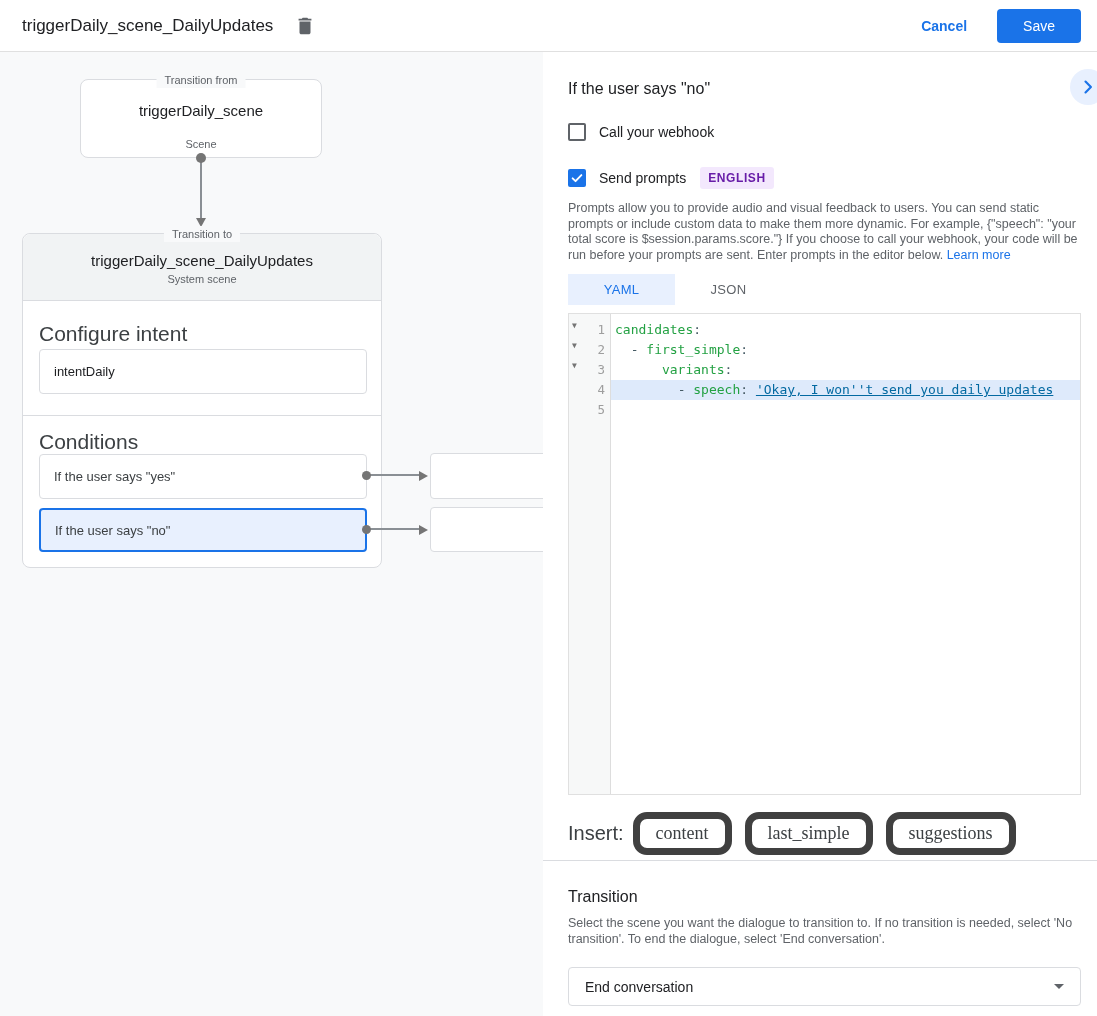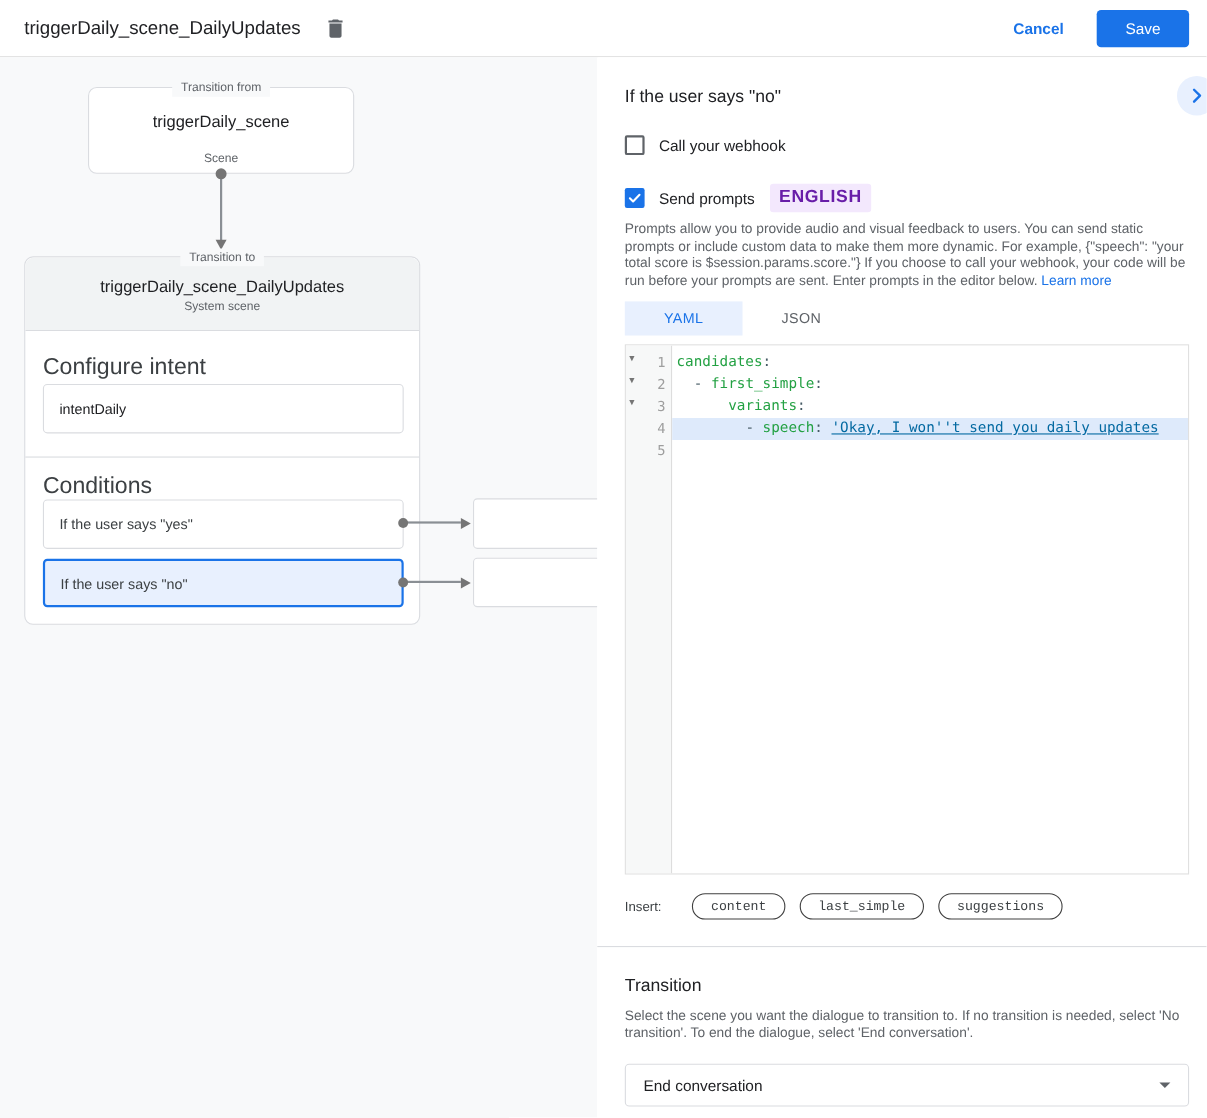--- a/index.html
+++ b/index.html
@@ -91,21 +91,21 @@
     display:flex; align-items:center; justify-content:center;
   }
   .check-row { position:absolute; left:25px; display:flex; align-items:center; }
   .row-webhook { top:71px; }
   .row-prompts { top:115px; }
   .cb { width:18px; height:18px; border-radius:2px; flex:0 0 auto; cursor:pointer; }
   .cb-off { border:2px solid #5f6368; background:#fff; }
   .cb-on { background:#1a73e8; display:flex; align-items:center; justify-content:center; }
   .check-label { margin-left:13px; font-size:14px; font-weight:500; color:#202124; }
   .lang-badge {
-    margin-left:14px; background:#f3e8fd; color:#681da8; font-size:16px; font-weight:700;
+    margin-left:14px; background:#f3e8fd; color:#681da8; font-size:12px; font-weight:700;
     letter-spacing:0.6px; padding:4px 8px; border-radius:3px;
   }
   .prompts-desc {
     position:absolute; left:25px; top:149px; width:513px;
     font-size:12.5px; line-height:15.7px; color:#5f6368;
   }
   .learn-more { color:#1a73e8; text-decoration:none; cursor:pointer; }
 
   .editor-tabs { position:absolute; left:25px; top:222px; display:flex; }
   .ed-tab { width:107px; height:31px; display:flex; align-items:center; justify-content:center;
@@ -123,24 +123,24 @@
   .ln { position:absolute; right:5px; top:0; line-height:20px; color:#9e9e9e; font-size:12.5px; }
   .code-area { flex:1; padding-top:6px; overflow:hidden; }
   .cl { height:20px; line-height:20px; white-space:pre; padding-left:4px; }
   .cl.active { background:#deeafb; }
   .tk-key { color:#23a143; }
   .tk-punc { color:#455a64; }
   .tk-str { color:#0369a1;text-decoration:underline; }
   .tk-plain { color:#202124; }
 
   .insert-row { position:absolute; left:25px; top:760px; display:flex; align-items:center; }
-  .insert-label { font-size:12px; color:#3c4043; margin-right:28px;text-align:right; }
+  .insert-label { font-size:20px; color:#3c4043; margin-right:9px;text-align:right; }
   .chip {
-    border:1px solid #404040; border-radius:14px; background:#fff; color:#3c4043;
-    font-size:12px; padding:4px 16px; margin-right:13px; cursor:pointer; font-family:Liberation Mono, monospace;
+    border:7px solid #404040; border-radius:14px; background:#fff; color:#3c4043;
+    font-size:18px; padding:4px 16px; margin-right:13px; cursor:pointer; font-family:Liberation Serif, serif;
   }
 
   .panel-divider { position:absolute; left:0; top:808px; width:554px; border-top:1px solid #dadce0; }
   .transition-heading { position:absolute; left:25px; top:836px; font-size:16px; color:#202124; }
   .transition-desc { position:absolute; left:25px; top:864px; width:520px;
     font-size:12.5px; line-height:15.5px; color:#5f6368; }
   .transition-select {
     position:absolute; left:25px; top:915px; width:513px; height:39px;
     border:1px solid #dadce0; border-radius:4px; background:#fff; cursor:pointer;
     display:flex; align-items:center; padding:0 16px; font-size:14px; color:#202124;

